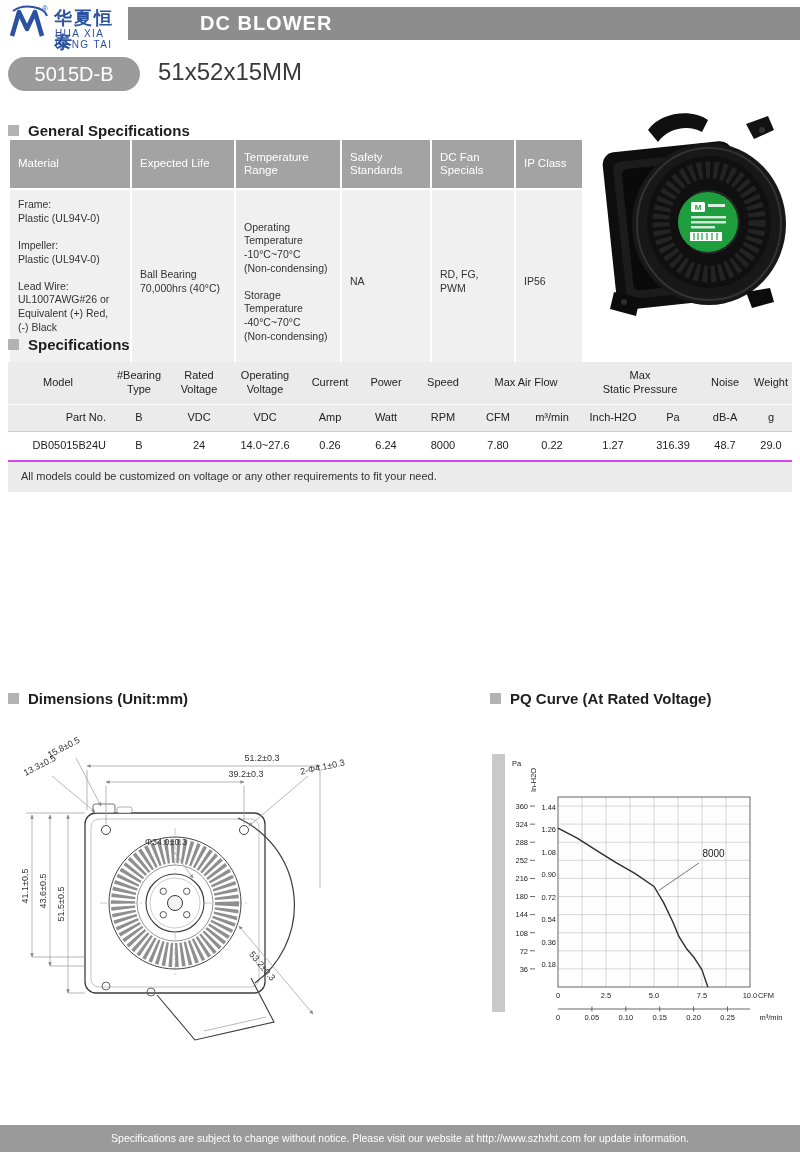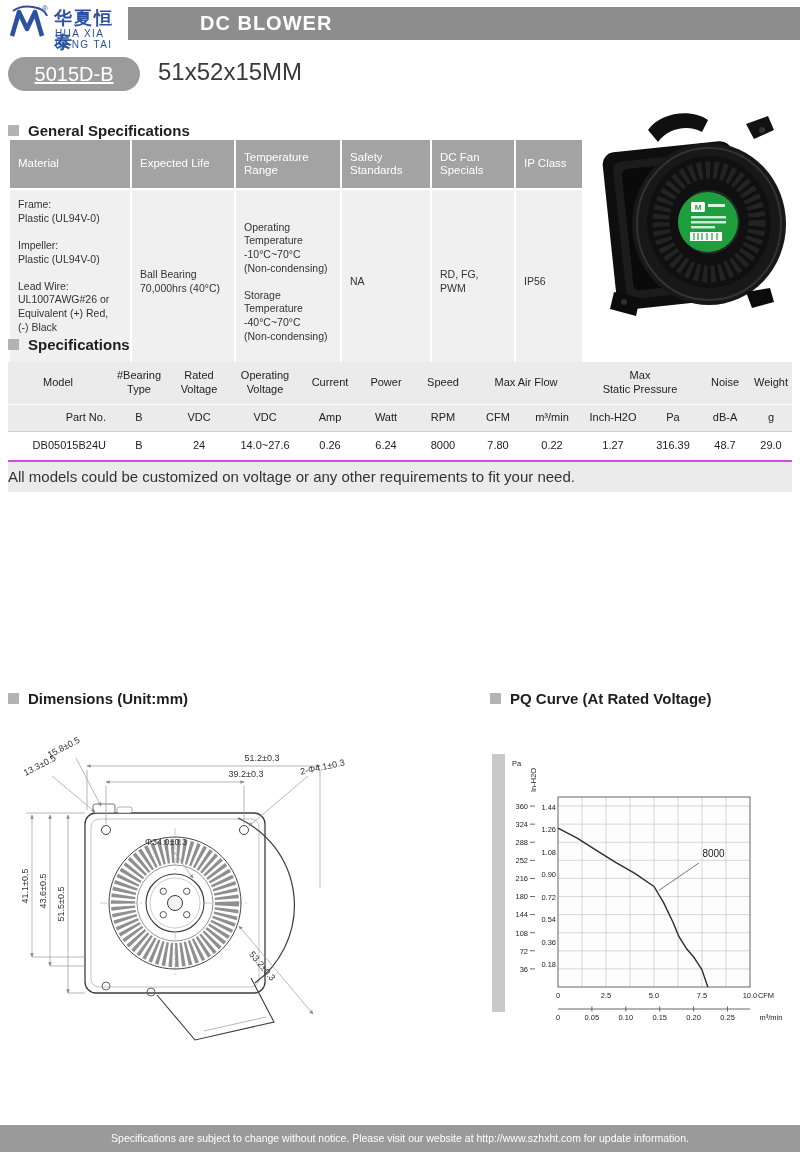--- a/index.html
+++ b/index.html
@@ -9,21 +9,21 @@
   
   .banner{left:128px;top:7px;right:0;height:33px;background:#8d8d8d;color:#fff;
           font-size:20px;font-weight:bold;letter-spacing:1px;line-height:33px;padding-left:72px;}
   .logo{left:8px;top:4px;width:120px;height:40px;}
   .logo-cn{position:absolute;left:46px;top:2px;font-size:18px;font-weight:bold;color:#2a52a0;letter-spacing:2px;}
   .logo-en{position:absolute;left:47px;top:24px;font-size:10px;color:#2a52a0;letter-spacing:1.4px;}
   .logo-reg{position:absolute;left:34px;top:0;font-size:8px;color:#2a52a0;}
 
   
   .model-badge{left:8px;top:57px;width:132px;height:34px;background:#9b9b9b;border-radius:17px;
-               color:#fff;font-size:20px;text-align:center;line-height:34px;text-decoration:underline;}
+               color:#fff;font-size:20px;text-align:center;line-height:34px;}
   .size-text{left:158px;top:58px;font-size:24px;color:#3a3a3a;}
 
   
   .section{display:flex;align-items:center;gap:9px;}
   .section .sq{width:11px;height:11px;background:#b3b3b3;}
   .section .t{font-size:15px;font-weight:bold;color:#1e1e1e;}
 
   .pre{white-space:pre-line;}
 
   
@@ -33,21 +33,21 @@
   table.gtable td{background:#f0f0f0;color:#333;font-size:10.5px;vertical-align:middle;
                   padding:8px 8px;height:168px;line-height:1.3;}
 
   
   table.spec{border-collapse:collapse;table-layout:fixed;width:784px;}
   table.spec th,table.spec td{font-weight:normal;font-size:11px;color:#222;text-align:center;
                   vertical-align:middle;padding:2px 2px;line-height:1.25;}
   table.spec tr.h1 th{background:#ebebeb;height:38px;border-bottom:1px solid #fafafa;}
   table.spec tr.h2 th{background:#ebebeb;height:22px;}
   table.spec tr.dr td{background:#fff;height:24px;border-top:1px solid #cfcfcf;border-bottom:2px solid #d946ef;}
-  table.spec tr.nr td{background:#ebebeb;height:26px;text-align:left;padding-left:0;font-size:15px;color:#333;}
+  table.spec tr.nr td{background:#ebebeb;height:26px;text-align:left;padding-left:13px;font-size:11px;color:#333;}
   table.spec .al{text-align:right;padding-left:6px;}
 
   
   .footer{left:0;top:1125px;width:800px;height:27px;background:#9a9a9a;color:#fff;
           font-size:10.5px;text-align:center;line-height:27px;}
 
   
   .dt{font-size:9px;fill:#333;font-family:"Liberation Sans",sans-serif;}
   .ct{font-size:7.5px;fill:#222;font-family:"Liberation Sans",sans-serif;}
   .cs{font-size:10px;}

